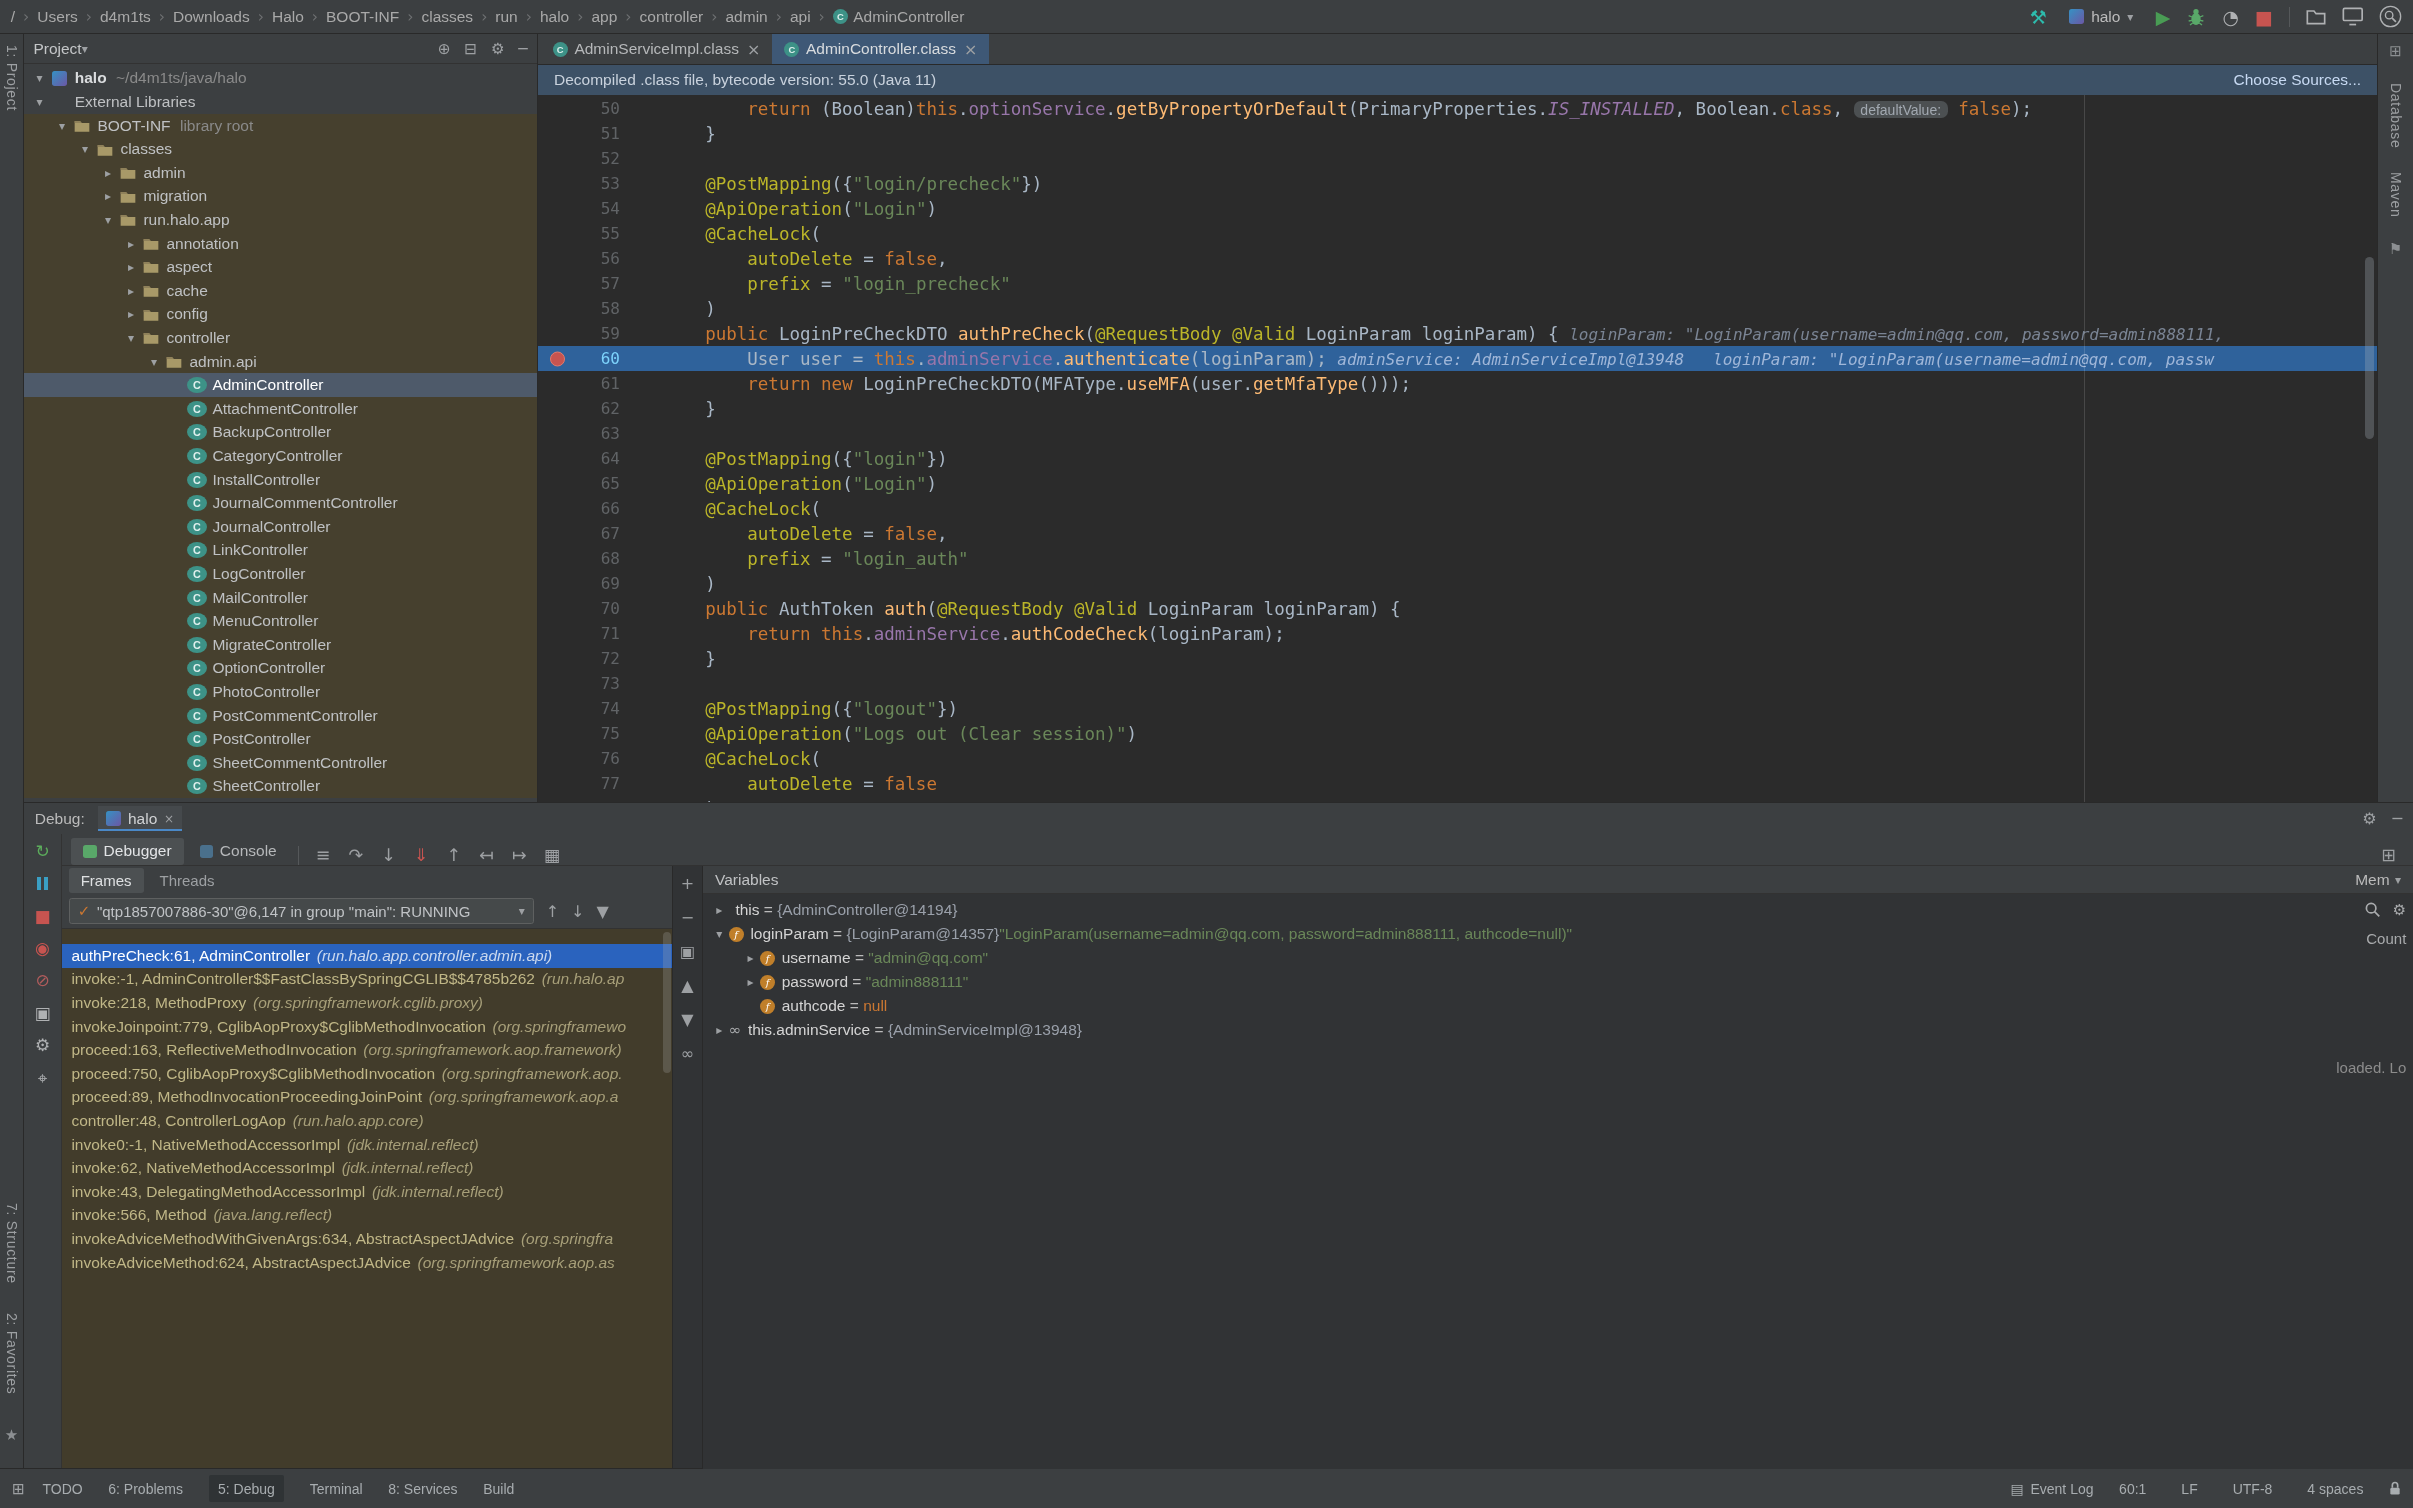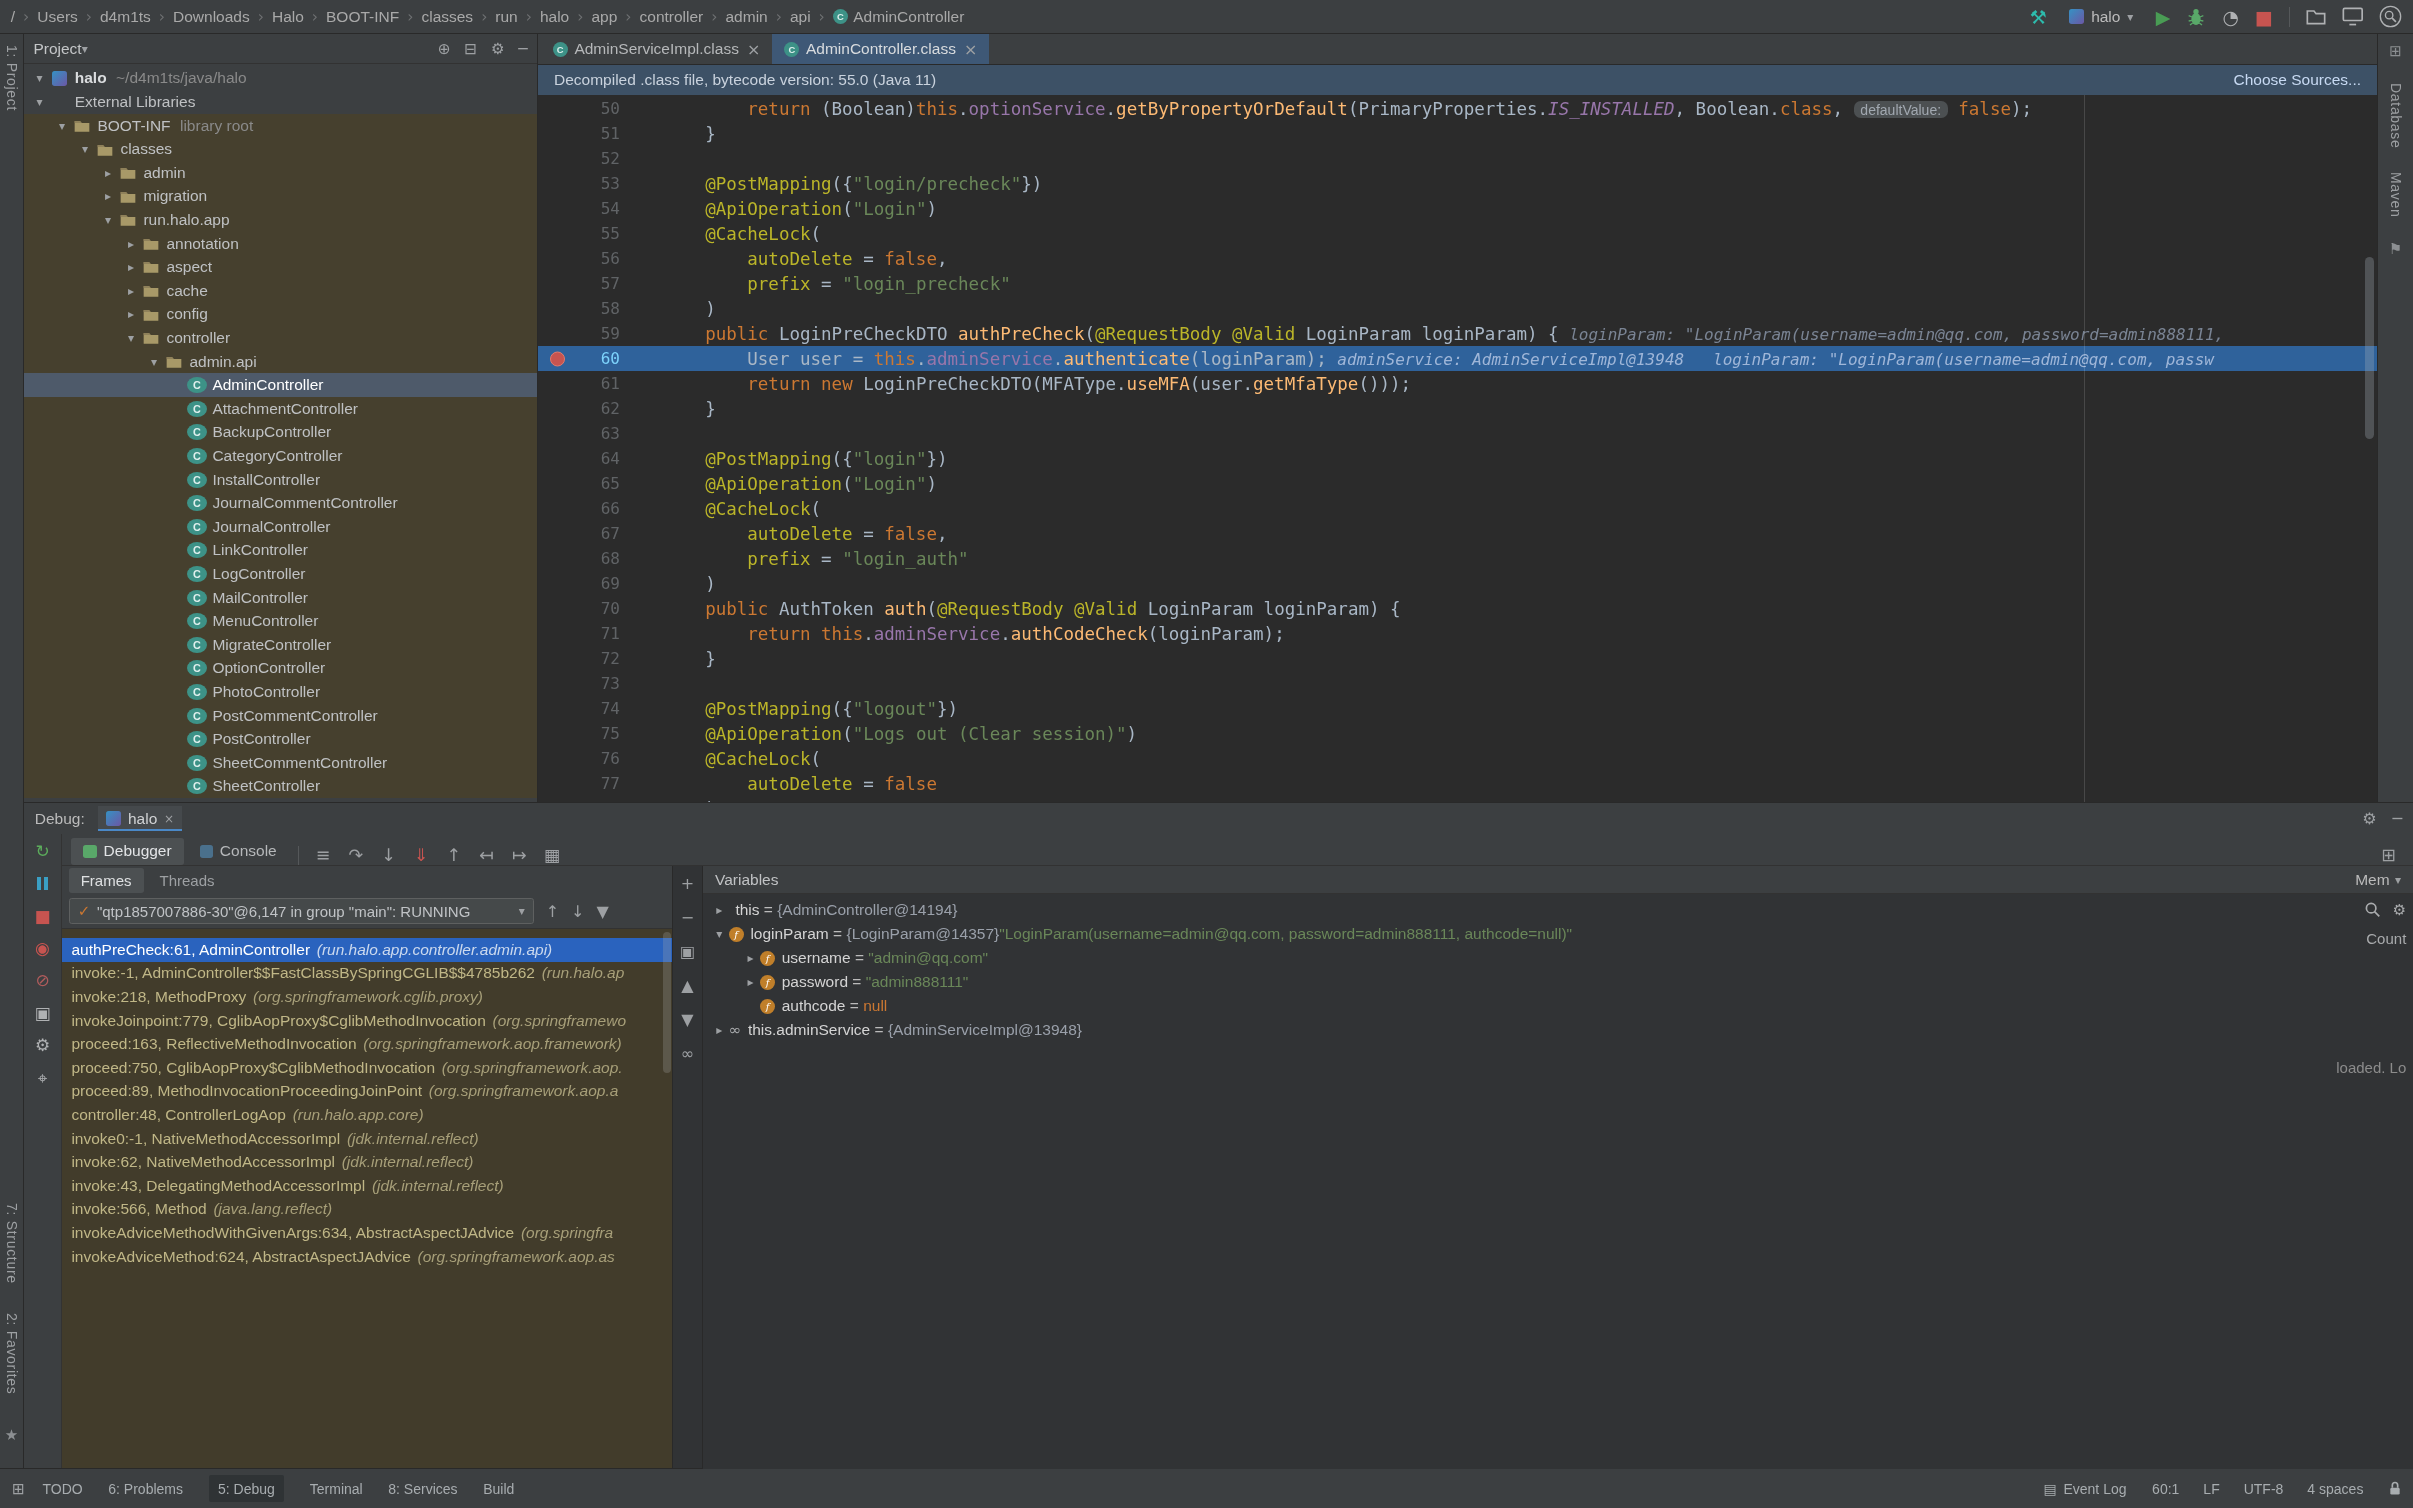--- a/index.html
+++ b/index.html
@@ -114,21 +114,21 @@
 #debug-body{flex:1;display:flex;min-height:0}
 #frames-pane{width:611px;flex:none;display:flex;flex-direction:column;background:#423C2B;border-right:0.7px solid #292929}
 #frames-tabs{height:28px;flex:none;background:#3C3F41;display:flex;align-items:center;gap:4px;padding-left:6.7px}
 .ftab{padding:4px 12px;font-size:15px;color:#9DA0A3;border-radius:2.7px}
 .ftab.active{background:#4C5052;color:#DEE0E2}
 #thread-row{height:35px;flex:none;background:#3C3F41;display:flex;align-items:center;gap:12px;padding:0 6.7px;border-bottom:0.7px solid #323232}
 #thread-combo{flex:0 0 465px;height:25.6px;background:#45494A;border:0.7px solid #5E6060;border-radius:2.7px;display:flex;align-items:center;gap:6.7px;padding:0 8px;font-size:15px;color:#C0C3C6;white-space:nowrap;overflow:hidden}
 #thread-combo .check{color:#CC7832;font-size:15px;flex:none}
 #thread-combo .dd{margin-left:auto}
 .thr-icon{color:#9DA0A3;font-size:16px}
-#frames-list{flex:1;overflow:hidden;padding-top:9px;position:relative}
+#frames-list{flex:1;overflow:hidden;padding-top:15px;position:relative}
 .frame-row{height:23.6px;display:flex;align-items:center;padding-left:9.4px;font-size:15.5px;white-space:nowrap;color:#C0B787;overflow:hidden}
 .frame-row .fpkg{font-style:italic;margin-left:6.7px;color:#A79F79}
 .frame-row.selected{background:#2A63BE;color:#FFFFFF}
 .frame-row.selected .fpkg{color:#CBD9EE}
 .fscroll{position:absolute;right:1.3px;top:2.7px;width:8px;height:141px;border-radius:4px;background:rgba(170,170,170,0.25)}
 #mid-rail{width:30px;flex:none;background:#313335;border-right:0.7px solid #292929;display:flex;flex-direction:column;align-items:center;padding-top:8px;gap:15px}
 .mid-icon{font-size:16px;color:#9DA0A3}
 #vars-pane{flex:1;display:flex;flex-direction:column;background:#313335;position:relative;min-width:0}
 #vars-header{height:28px;flex:none;background:#3C3F41;border-bottom:0.7px solid #323232;display:flex;align-items:center;justify-content:space-between;padding:0 12px;font-size:15.5px;color:#C0C2C4}
 .mem-btn{display:flex;align-items:center;gap:5.4px;color:#BBB}
@@ -782,21 +782,21 @@
         <span class="sb-item active">5: Debug</span>
         <span class="sb-item">Terminal</span>
         <span class="sb-item">8: Services</span>
         <span class="sb-item">Build</span>
       </div>
     <div id="sb-right">
       <div class="sb-iconlabel">
         <span class="icon-font">▤</span>
         <span>Event Log</span>
       </div>
-      <div id="sb-right-items" style="display:flex;align-items:center;gap:24px">
+      <div id="sb-right-items" style="display:flex;align-items:center;gap:35px">
           <span class="sb-item">60:1</span>
           <span class="sb-item">LF</span>
           <span class="sb-item">UTF-8</span>
           <span class="sb-item">4 spaces</span>
         </div>
       <span>
           <svg width="12" height="15" viewBox="0 0 18 22">
             <rect x="2" y="10" width="14" height="10" rx="2" fill="#A8ADB0"></rect>
             <path d="M5 10 V6 a4 4 0 0 1 8 0 V10" fill="none" stroke="#A8ADB0" stroke-width="2.5"></path>
           </svg>

